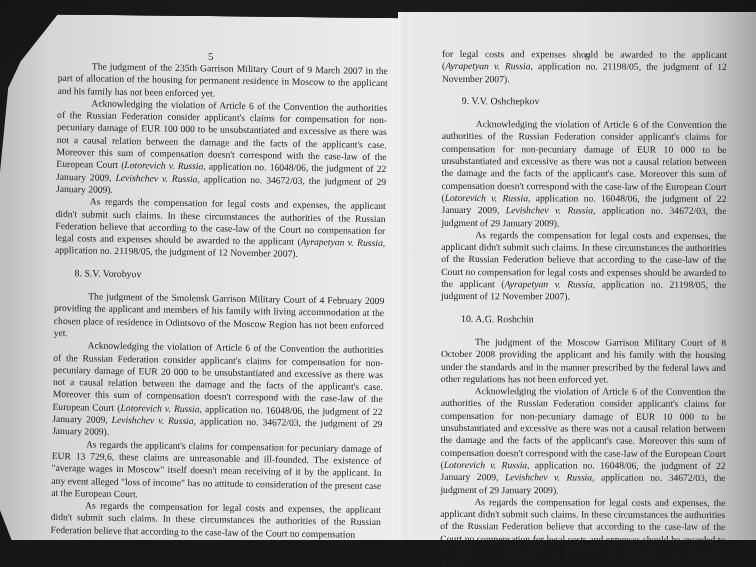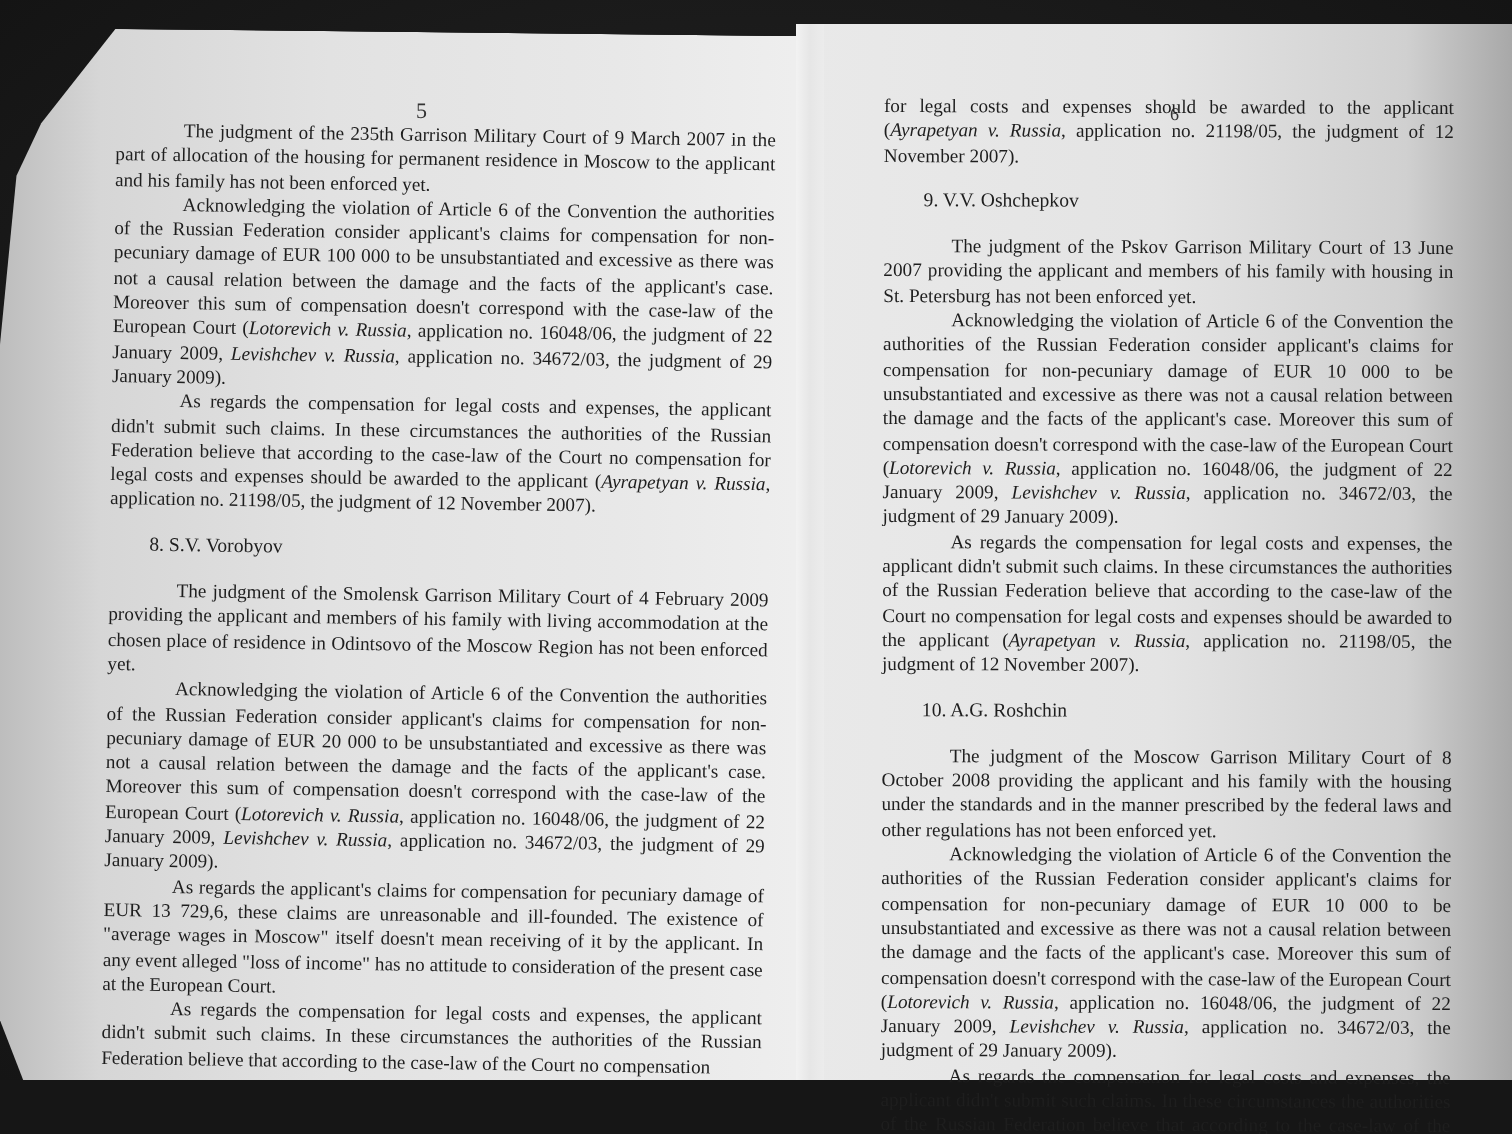--- a/index.html
+++ b/index.html
@@ -47,20 +47,19 @@
     <p>As regards the compensation for legal costs and expenses, the applicant didn't submit such claims. In these circumstances the authorities of the Russian Federation believe that according to the case-law of the Court no compensation for legal costs and expenses should be awarded to the applicant (<i>Ayrapetyan v. Russia</i>, application no. 21198/05, the judgment of 12 November 2007).</p>
     <h3>8. S.V. Vorobyov</h3>
     <p>The judgment of the Smolensk Garrison Military Court of 4 February 2009 providing the applicant and members of his family with living accommodation at the chosen place of residence in Odintsovo of the Moscow Region has not been enforced yet.</p>
     <p>Acknowledging the violation of Article 6 of the Convention the authorities of the Russian Federation consider applicant's claims for compensation for non-pecuniary damage of EUR 20 000 to be unsubstantiated and excessive as there was not a causal relation between the damage and the facts of the applicant's case. Moreover this sum of compensation doesn't correspond with the case-law of the European Court (<i>Lotorevich v. Russia</i>, application no. 16048/06, the judgment of 22 January 2009, <i>Levishchev v. Russia</i>, application no. 34672/03, the judgment of 29 January 2009).</p>
     <p>As regards the applicant's claims for compensation for pecuniary damage of EUR 13 729,6, these claims are unreasonable and ill-founded. The existence of "average wages in Moscow" itself doesn't mean receiving of it by the applicant. In any event alleged "loss of income" has no attitude to consideration of the present case at the European Court.</p>
     <p>As regards the compensation for legal costs and expenses, the applicant didn't submit such claims. In these circumstances the authorities of the Russian Federation believe that according to the case-law of the Court no compensation</p>
   </div>
 <div class="col right-col">
     <p class="cont">for legal costs and expenses should be awarded to the applicant (<i>Ayrapetyan v. Russia</i>, application no. 21198/05, the judgment of 12 November 2007).</p>
     <h3>9. V.V. Oshchepkov</h3>
-    <p>The judgment of the Pskov Garrison Military Court of 13 June 2007 providing the applicant and members of his family with housing in St. Petersburg has not been enforced yet.</p>
     <p>Acknowledging the violation of Article 6 of the Convention the authorities of the Russian Federation consider applicant's claims for compensation for non-pecuniary damage of EUR 10 000 to be unsubstantiated and excessive as there was not a causal relation between the damage and the facts of the applicant's case. Moreover this sum of compensation doesn't correspond with the case-law of the European Court (<i>Lotorevich v. Russia</i>, application no. 16048/06, the judgment of 22 January 2009, <i>Levishchev v. Russia</i>, application no. 34672/03, the judgment of 29 January 2009).</p>
     <p>As regards the compensation for legal costs and expenses, the applicant didn't submit such claims. In these circumstances the authorities of the Russian Federation believe that according to the case-law of the Court no compensation for legal costs and expenses should be awarded to the applicant (<i>Ayrapetyan v. Russia</i>, application no. 21198/05, the judgment of 12 November 2007).</p>
     <h3>10. A.G. Roshchin</h3>
     <p>The judgment of the Moscow Garrison Military Court of 8 October 2008 providing the applicant and his family with the housing under the standards and in the manner prescribed by the federal laws and other regulations has not been enforced yet.</p>
     <p>Acknowledging the violation of Article 6 of the Convention the authorities of the Russian Federation consider applicant's claims for compensation for non-pecuniary damage of EUR 10 000 to be unsubstantiated and excessive as there was not a causal relation between the damage and the facts of the applicant's case. Moreover this sum of compensation doesn't correspond with the case-law of the European Court (<i>Lotorevich v. Russia</i>, application no. 16048/06, the judgment of 22 January 2009, <i>Levishchev v. Russia</i>, application no. 34672/03, the judgment of 29 January 2009).</p>
     <p>As regards the compensation for legal costs and expenses, the applicant didn't submit such claims. In these circumstances the authorities of the Russian Federation believe that according to the case-law of the Court no compensation for legal costs and expenses should be awarded to the applicant (, application no. 21198/05, the judgment of 12 November 2007).</p>
   </div>
 
 </body></html>

